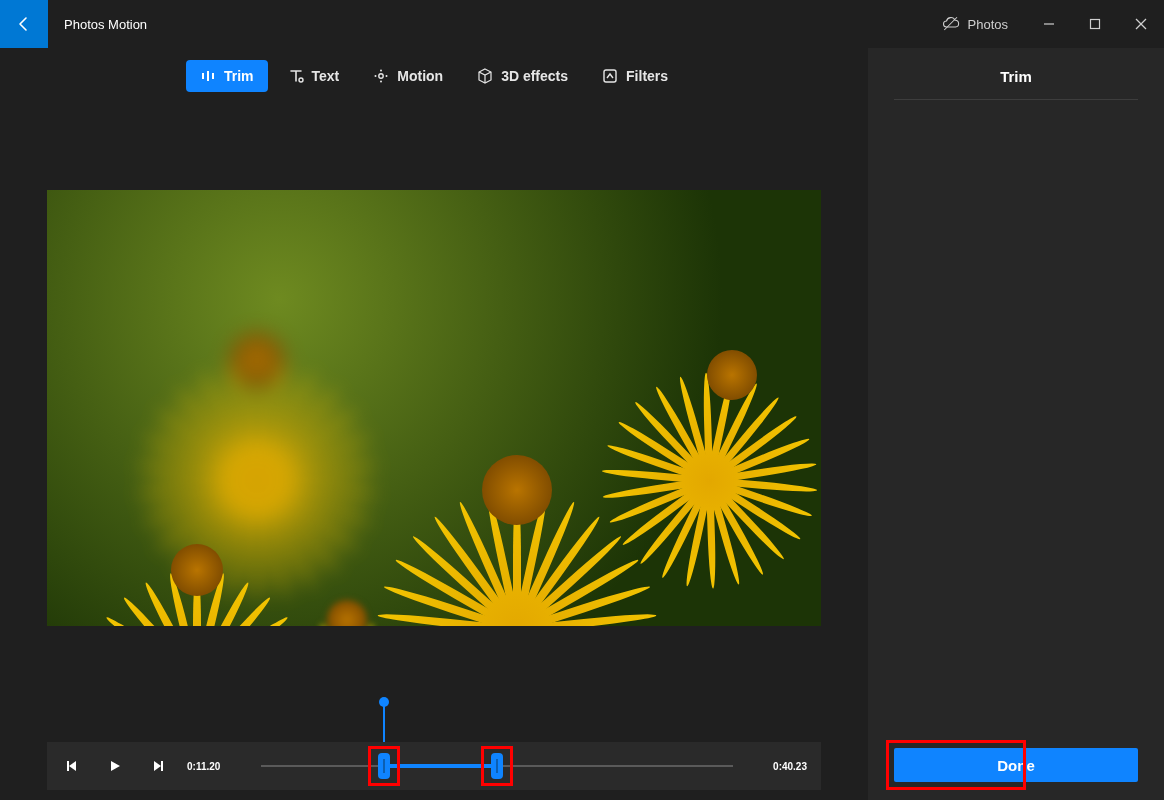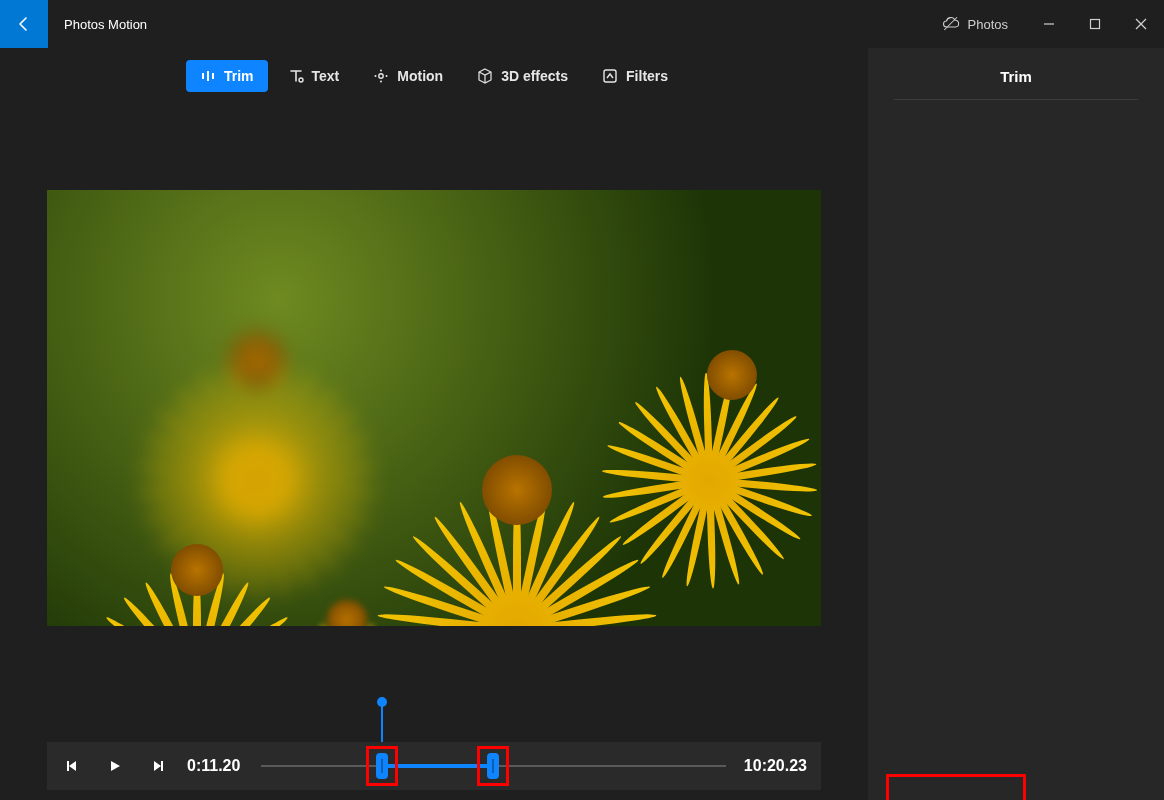--- a/index.html
+++ b/index.html
@@ -152,21 +152,21 @@
   .play-btn {
     width: 24px;
     height: 24px;
     display: flex;
     align-items: center;
     justify-content: center;
     color: #fff;
   }
   .time {
     color: #fff;
-    font-size: 16px;
+    font-size: 10px;
     min-width: 56px;
   }
   .track-wrap {
     flex: 1;
     position: relative;
     height: 48px;
     display: flex;
     align-items: center;
   }
   .track {
@@ -490,26 +490,29 @@
             <div class="range-fill" id="rangefill" style="left: 26%; width: 24%;"></div>
           </div>
           <div class="playhead-line" id="phline" style="left: 26%;"></div>
           <div class="playhead-dot" id="phdot" style="left: 26%;"></div>
           <div class="handle" id="h1" style="left: 26%;"></div>
           <div class="handle" id="h2" style="left: 50%;"></div>
           <div class="redbox" id="rb1" style="left: calc(26% - 16px); top: 4px; width: 32px; height: 40px;"></div>
           <div class="redbox" id="rb2" style="left: calc(50% - 16px); top: 4px; width: 32px; height: 40px;"></div>
         </div>
 
-        <div class="time" style="text-align:right">10:20.23</div>
+        <div class="time" style="text-align:right">0:40.23</div>
       </div>
     </div>
 
   </div>
 
   <div class="sidepanel">
     <div class="panel-title">Trim</div>
     <div class="panel-spacer"></div>
     <div class="panel-actions">
       <div class="redbox" id="rb3" style="left:-8px; top:-8px; width:140px; height:50px;"></div>
+      <div class="btn btn-primary">
+        <span>Done</span>
+      </div>
     </div>
   </div>
 </div>
 
 </body></html>

